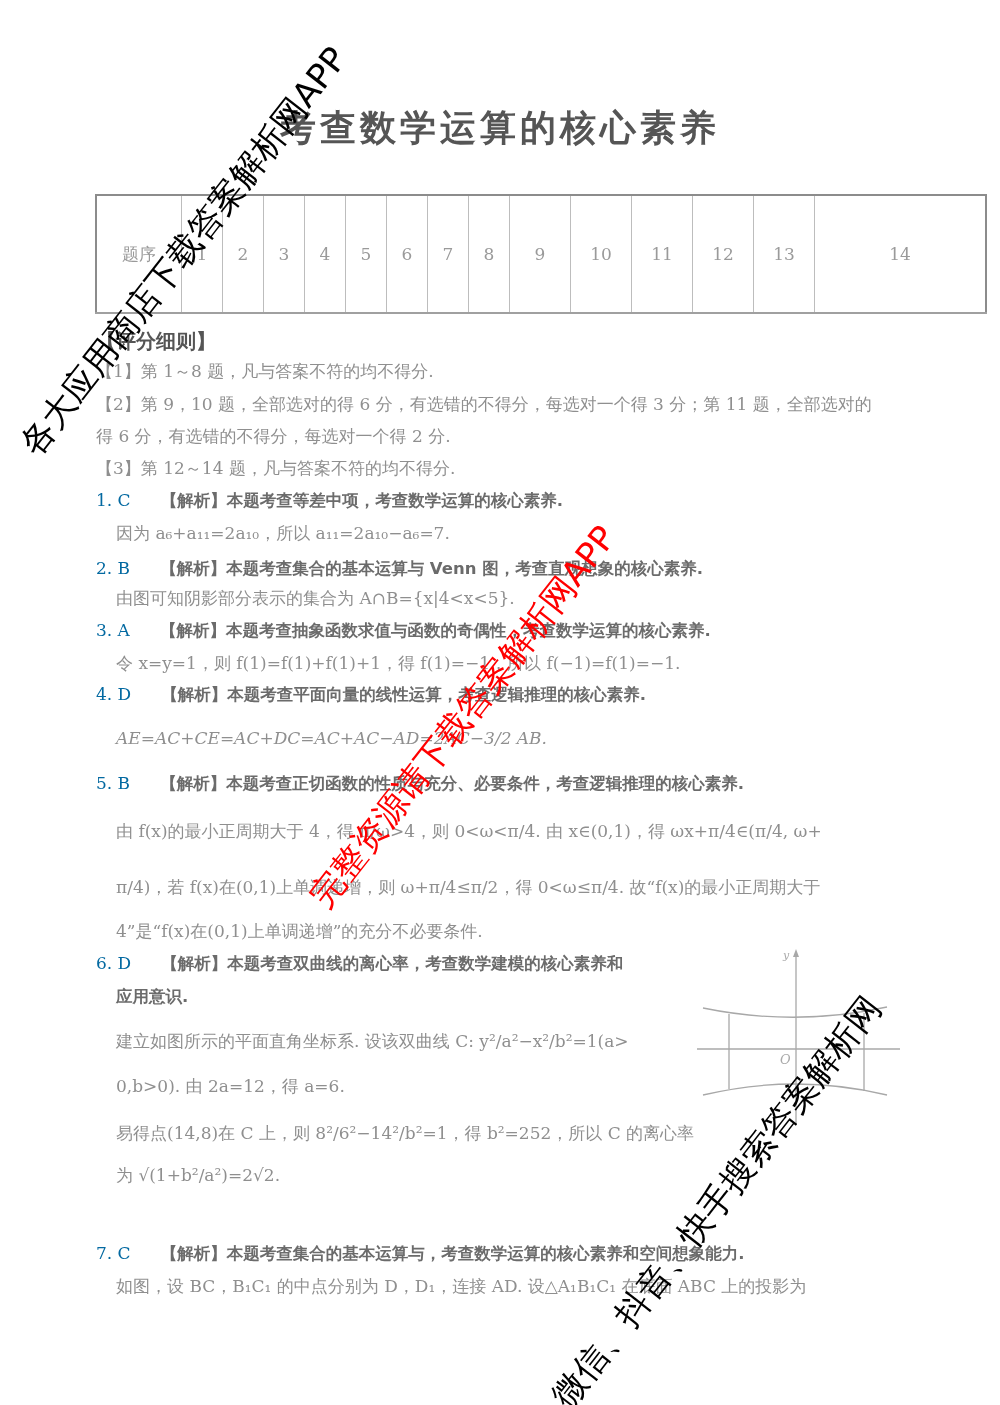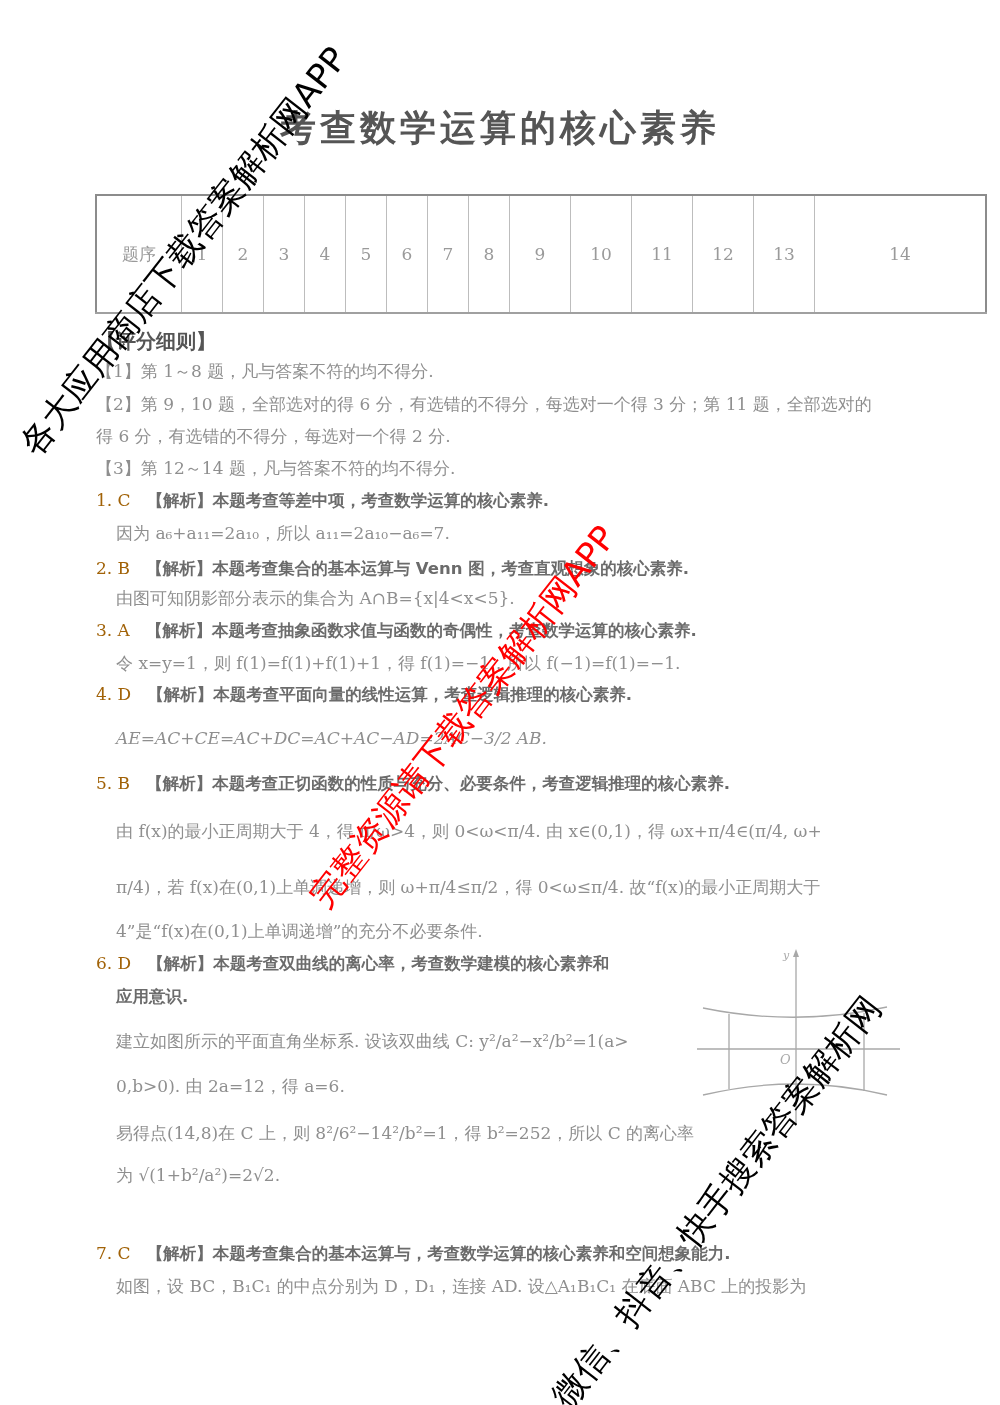--- a/index.html
+++ b/index.html
@@ -23,21 +23,21 @@
   table.ans tr.r2 td { height: 78px; }
   table.ans tr.r1 { border-bottom: 2px solid #a0a0a0; }
   .frac { display: inline-block; vertical-align: middle; text-align: center; line-height: 1.15; }
   .frac .num { display: block; border-bottom: 1px solid #999; padding: 0 4px; }
   .frac .den { display: block; }
   .sqrt { border-top: 1px solid #999; padding-left: 1px; }
 
   .line { position: absolute; left: 96px; font-size: 17px; white-space: nowrap; color: #8f8f8f; }
   .ind { left: 116px; }
   .bold { font-family: "DejaVu Sans", "Liberation Sans", sans-serif; font-weight: bold; color: #6b6b6b; font-size: 16.5px; }
-  .qnum { color: #a16207; margin-right: 16px; }
+  .qnum { color: #0369a1; margin-right: 30px; }
   .heading { font-family: "DejaVu Sans", "Liberation Sans", sans-serif; font-weight: bold; color: #555; font-size: 20px; }
 
   .wm { position: absolute; font-family: "DejaVu Sans", "Liberation Sans", sans-serif; white-space: nowrap; transform-origin: left center; }
   .wm.black { color: #000; font-size: 34px; }
   .wm.red { color: #ff0000; font-size: 34px; }
 
   svg.fig { position: absolute; left: 695px; top: 945px; }
 </style>
 </head>
 <body>

